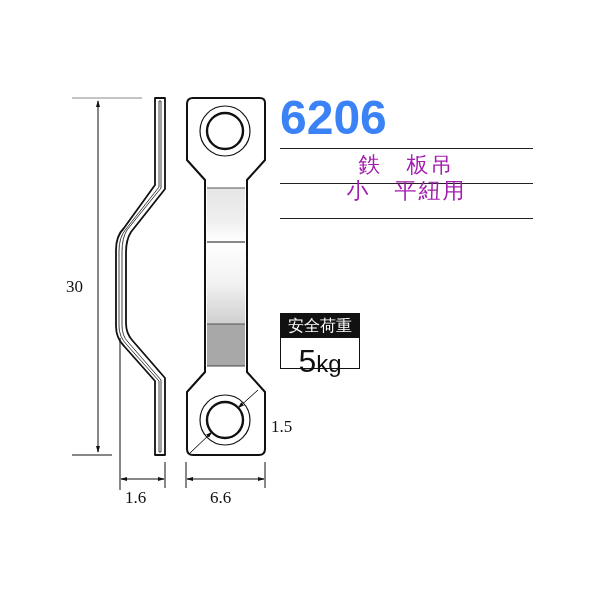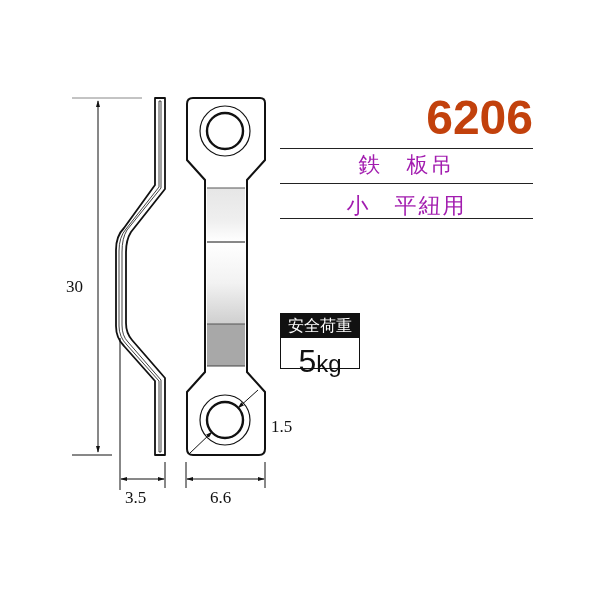--- a/index.html
+++ b/index.html
@@ -1,21 +1,21 @@
 <!DOCTYPE html>
 <html><head>
   <meta charset="utf-8">
   <style>
     html, body { margin:0; padding:0; background:#ffffff; }
     body { width:600px; height:600px; position:relative; overflow:hidden; font-family:"Liberation Sans", sans-serif; color:#111; }
     svg.drawing { position:absolute; left:0; top:0; }
-    .title { position:absolute; left:280px; width:253px; top:92px; text-align:right; font-family:"Liberation Sans", sans-serif; font-weight:bold; font-size:48px; line-height:52px; letter-spacing:0px; color:#c2410c; }
+    .title { position:absolute; left:280px; width:253px; top:92px; text-align:left; font-family:"Liberation Sans", sans-serif; font-weight:bold; font-size:48px; line-height:52px; letter-spacing:0px; color:#3b82f6; }
     .spec-row { position:absolute; left:280px; width:253px; text-align:center; font-family:"DejaVu Sans", sans-serif; font-size:22px; line-height:34px; color:#a21caf; letter-spacing:2px; }
     .spec-row.r1 { top:148px; }
-    .spec-row.r2 { top:189px; }
+    .spec-row.r2 { top:174px; }
     .rule { position:absolute; left:280px; width:253px; height:0; border-top:1.5px solid #222; }
     .load-box { position:absolute; left:280px; top:313px; width:80px; height:56px; border:1.5px solid #111; box-sizing:border-box; }
     .load-head { position:absolute; left:0; top:0; width:100%; height:24px; background:#111; color:#fff; font-family:"DejaVu Sans", sans-serif; font-size:16px; line-height:24px; text-align:center; letter-spacing:0px; }
     .load-val { position:absolute; left:0; top:24px; width:100%; height:46px; text-align:center; font-family:Liberation Sans, sans-serif; line-height:46px; color:#111; }
     .load-num { font-size:32px; }
     .load-unit { font-size:24px; }
     .dim-label { position:absolute; font-family:Liberation Serif, serif; font-size:17px; color:#111; line-height:18px; }
   </style>
 </head>
 <body>
@@ -81,21 +81,21 @@
     <line x1="121" y1="479" x2="164" y2="479" stroke="#111" stroke-width="1" marker-start="url(#arr)" marker-end="url(#arr)"></line>
   </g>
   <g>
     <line x1="186" y1="462" x2="186" y2="488" stroke="#111" stroke-width="1"></line>
     <line x1="265" y1="462" x2="265" y2="488" stroke="#111" stroke-width="1"></line>
     <line x1="187" y1="479" x2="264" y2="479" stroke="#111" stroke-width="1" marker-start="url(#arr)" marker-end="url(#arr)"></line>
   </g>
 </svg>
 
 <div class="dim-label" style="left:66px; top:278px;">30</div>
-<div class="dim-label" style="left:125px; top:489px;">3.5</div>
+<div class="dim-label" style="left:125px; top:489px;">1.6</div>
 <div class="dim-label" style="left:210px; top:489px;">6.6</div>
 <div class="dim-label" style="left:271px; top:418px;">1.5</div>
 
 <div class="title">6206</div>
 <div class="rule" style="top:148px;"></div>
 <div class="spec-row r1">鉄　板吊</div>
 <div class="rule" style="top:183px;"></div>
 <div class="spec-row r2">小　平紐用</div>
 <div class="rule" style="top:218px;"></div>
 

